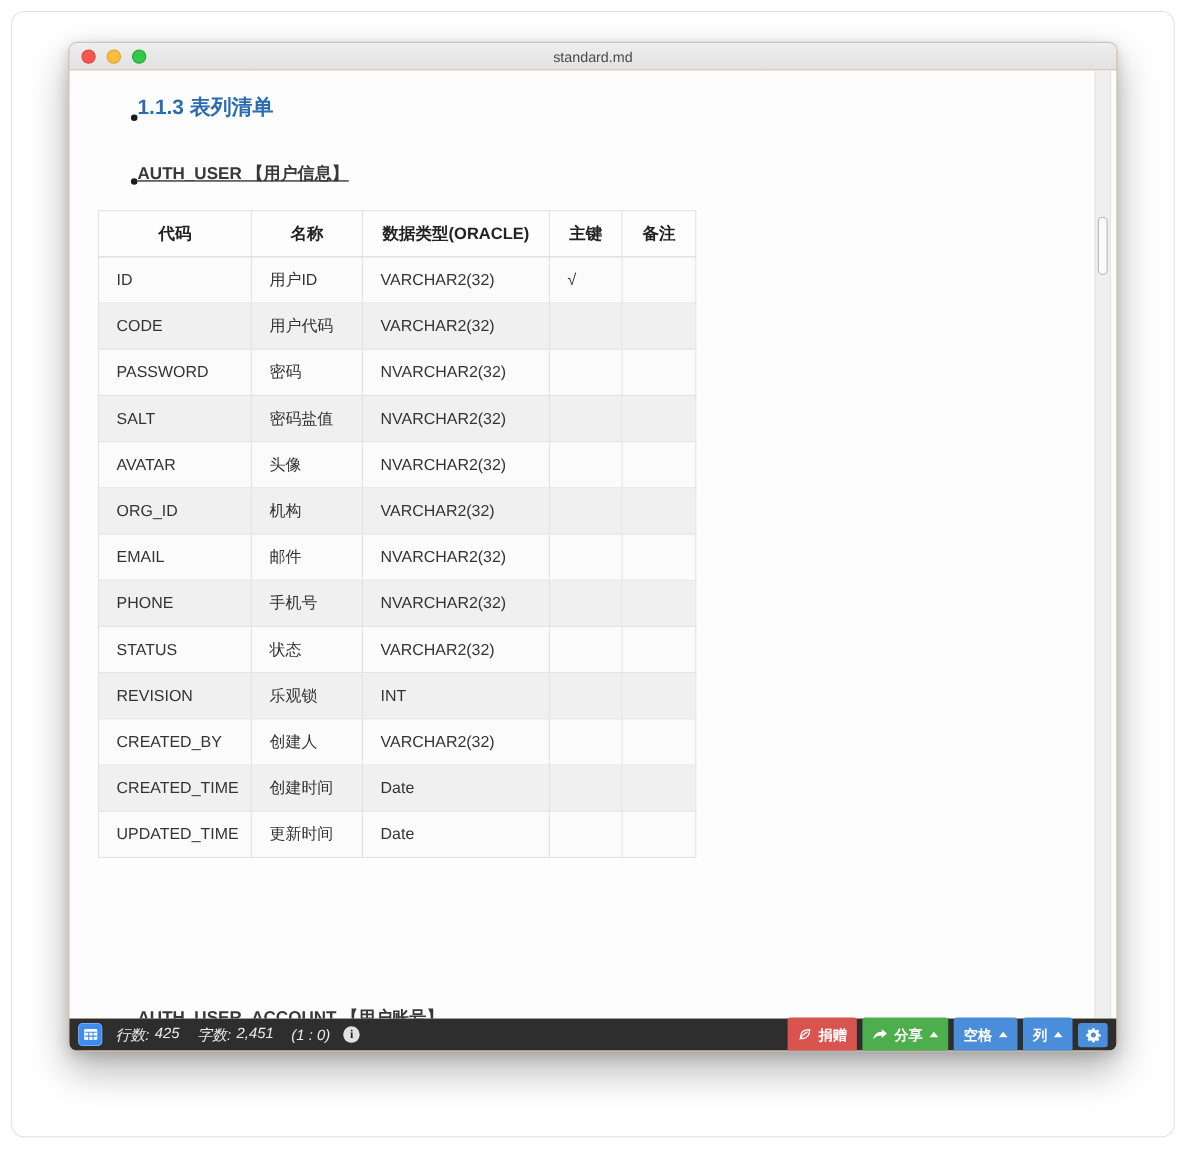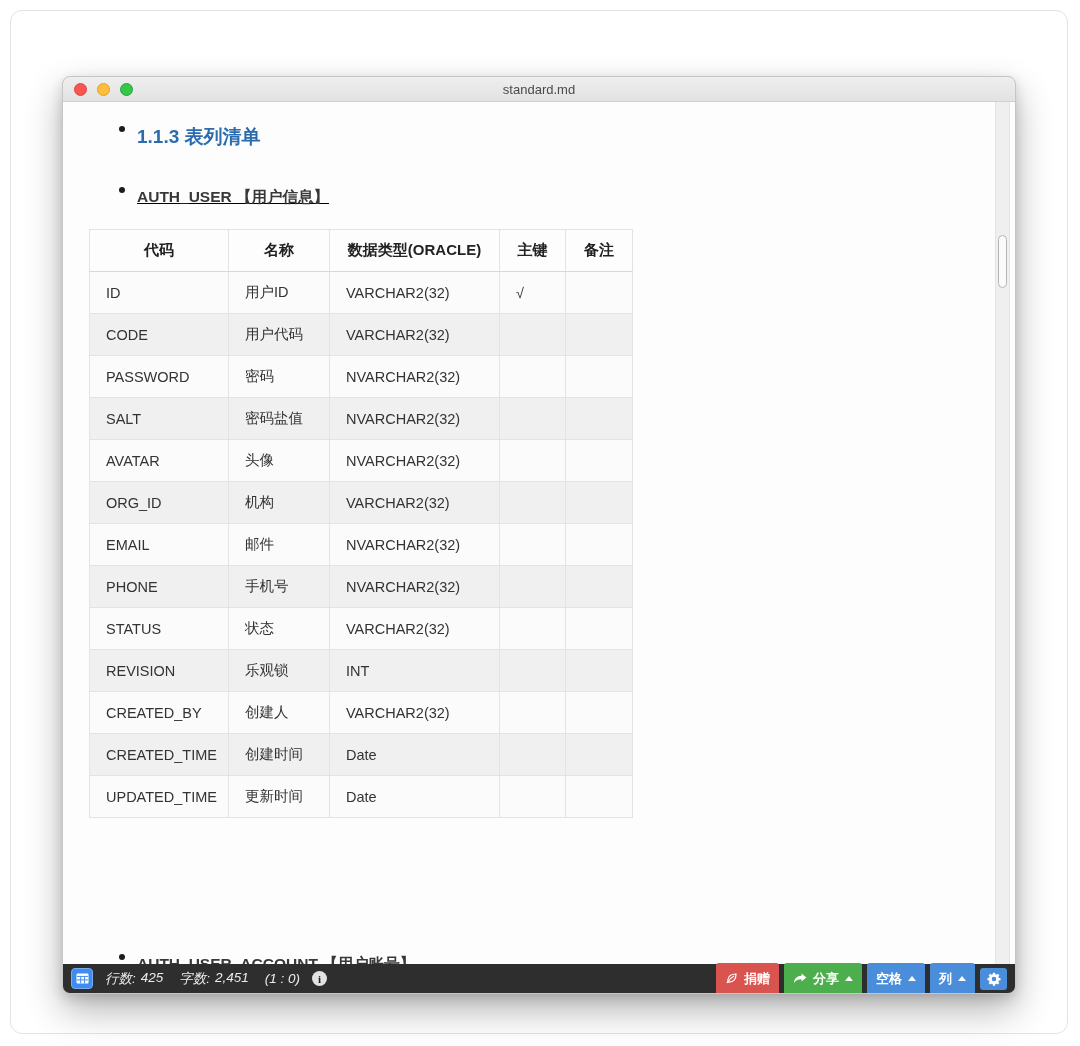--- a/index.html
+++ b/index.html
@@ -4,38 +4,38 @@
 <style>
   * { margin:0; padding:0; box-sizing:border-box; }
   html,body { width:1080px; height:1046px; background:#ffffff;
     font-family:"Liberation Sans","DejaVu Sans",sans-serif; position:relative; overflow:hidden; }
 
   .image-frame { position:absolute; left:10px; top:10px; width:1058px; height:1024px;
     border:1px solid #e3e3e3; border-radius:12px; pointer-events:none; }
 
   .window { position:absolute; left:62px; top:38px; width:954px; height:918px;
     background:#fdba74; border:1px solid #c6c6c6; border-radius:8px; overflow:hidden;
-    box-shadow:0 16px 36px rgba(0,0,0,0.30), 0 4px 12px rgba(0,0,0,0.14);margin-top:38px; }
+    box-shadow:0 16px 36px rgba(0,0,0,0.30), 0 4px 12px rgba(0,0,0,0.14); }
 
   
   .titlebar { position:absolute; top:0; left:0; right:0; height:25px;
     background:linear-gradient(#eeeeee,#e2e2e2); border-bottom:1px solid #cfcfcf;
     display:flex; align-items:center; justify-content:center; }
   .traffic { position:absolute; left:11px; top:6px; display:flex; gap:10px; }
   .light { width:13px; height:13px; border-radius:50%; }
   .light.red    { background:#f8564f; border:1px solid #e0443e; }
   .light.yellow { background:#fdbe40; border:1px solid #dfa023; }
   .light.green  { background:#34c848; border:1px solid #24a434; }
   .win-title { font-size:13px; color:#4a4a4a; }
 
   
   .content { position:absolute; top:25px; left:0; right:0; bottom:29px;
     background:#fdfdfd; overflow:hidden; }
 
-  .li { position:absolute; display:flex; align-items:flex-start; gap:12px; }
+  .li { position:absolute; display:flex; align-items:flex-end; gap:0; }
   .bullet { width:6px; height:6px; border-radius:50%; background:#1c1c1c; flex:0 0 auto; }
   .heading-item { left:56px; top:24px; }
   .heading-link { font-size:19px; font-weight:bold; color:#2b6cb0; line-height:22px; }
   .section-item { left:56px; top:85px;text-decoration:underline; }
   .section-text { font-size:15.5px; font-weight:bold; color:#383838; line-height:19px; }
   .next-item { left:56px; top:852px; }
 
   
   table.md-table { position:absolute; left:26px; top:127px; border-collapse:collapse;
     table-layout:fixed; background:#fbfbfb; }

